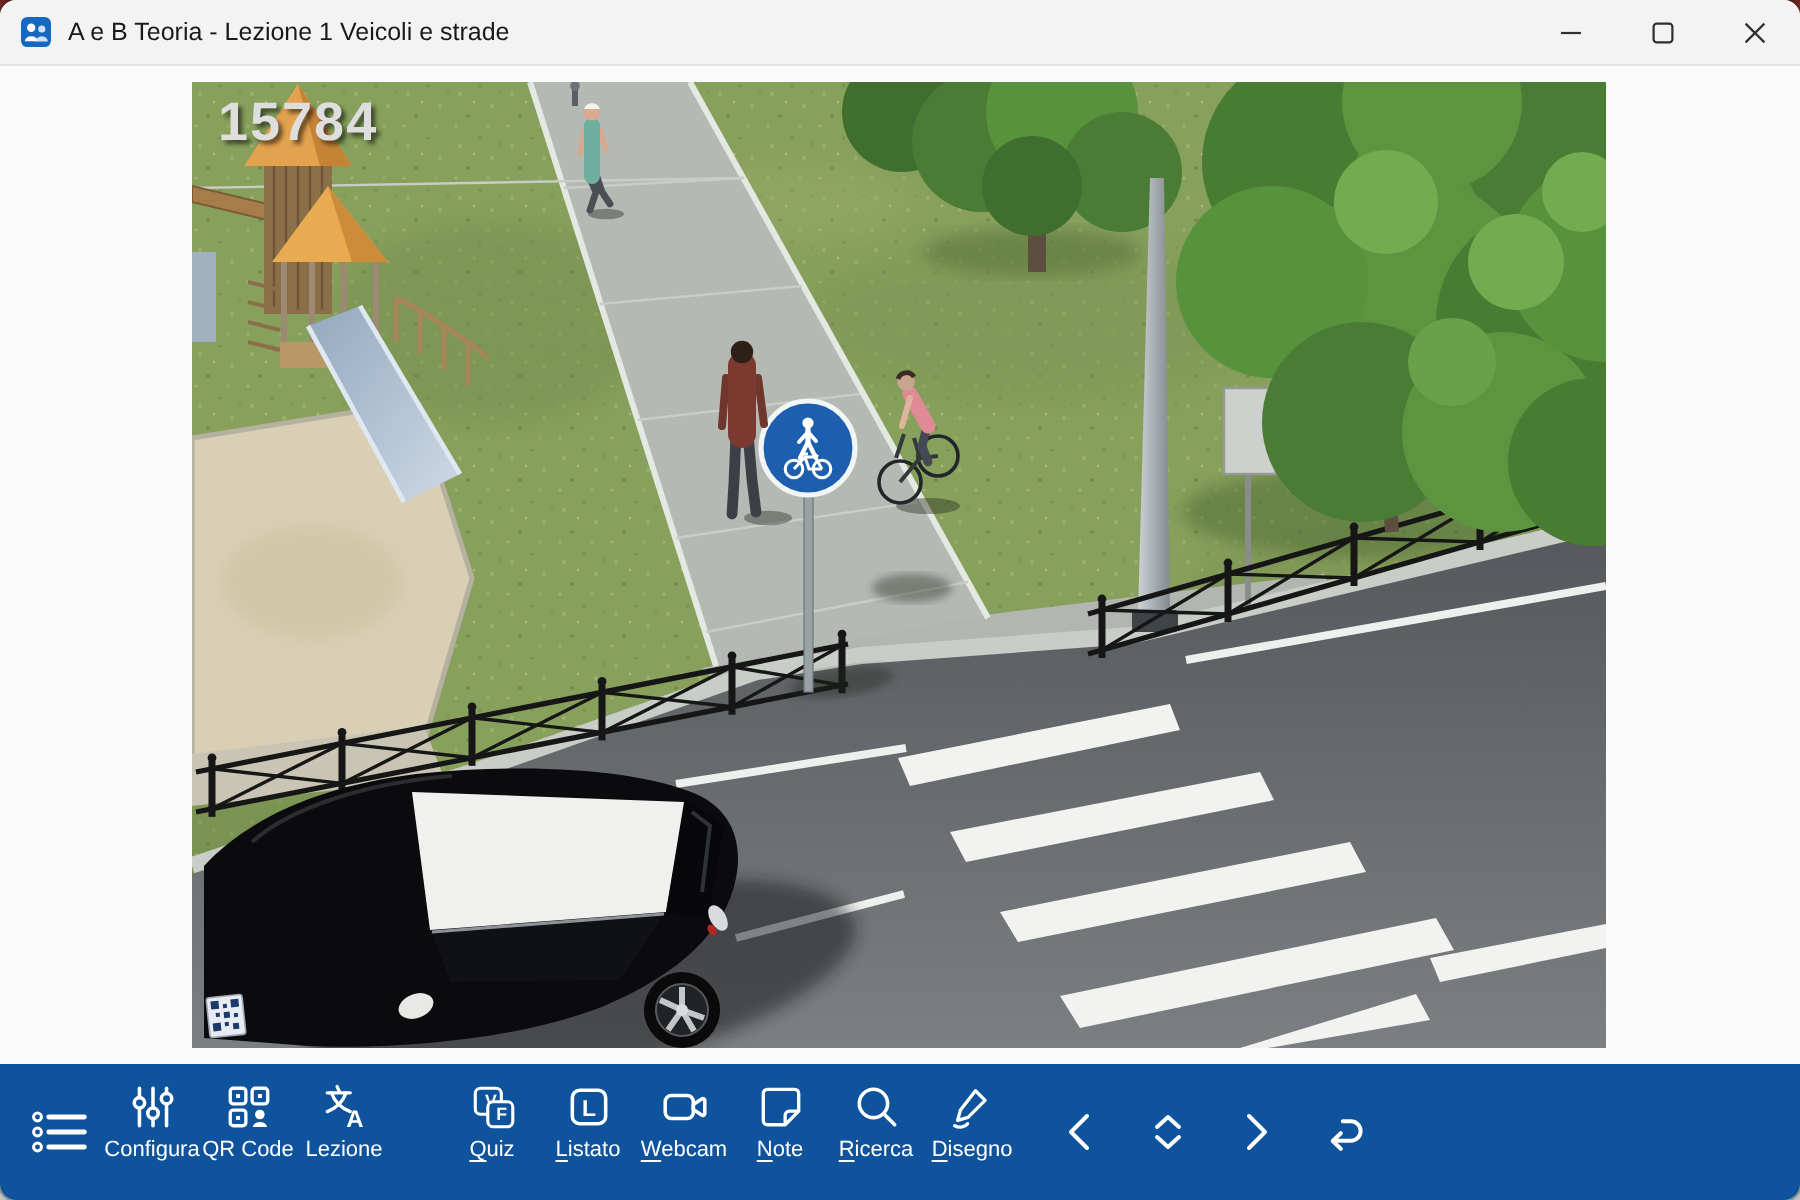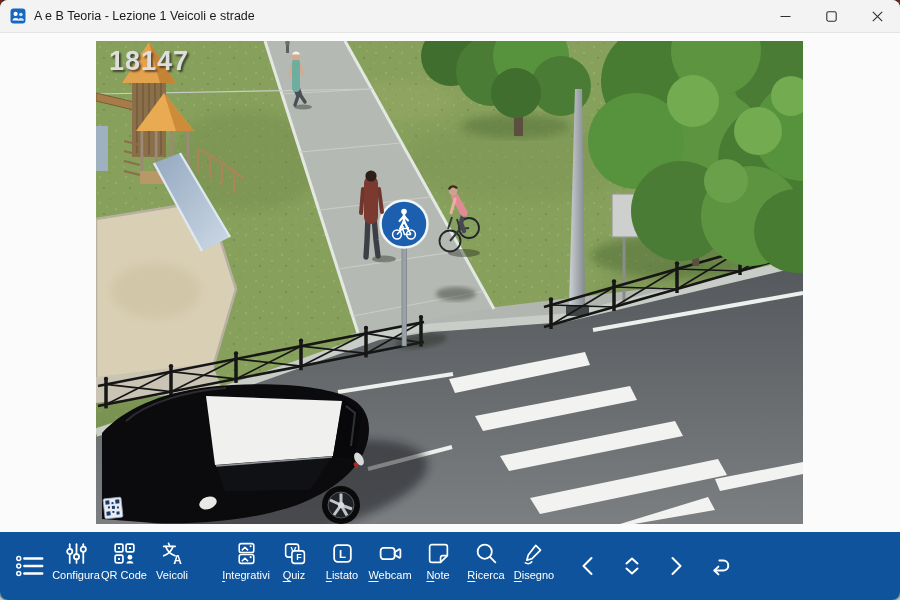--- a/index.html
+++ b/index.html
@@ -372,21 +372,21 @@
             <rect x="2" y="13" width="4" height="4"></rect>
               <rect x="8" y="4" width="2" height="2"></rect>
             <rect x="8" y="8" width="3" height="3"></rect>
               <rect x="13" y="9" width="2" height="2"></rect>
             <rect x="8" y="13" width="2" height="2"></rect>
               <rect x="12" y="14" width="3" height="3"></rect>
             <rect x="4" y="8" width="2" height="2"></rect>
           </g>
         </g>
       </svg>
-      <div class="scene-number">18147</div>
+      <div class="scene-number">15784</div>
     </div>
   </div>
 
   <div class="toolbar">
 
     <div class="tb-item tb-menu">
       <svg width="30" height="26" viewBox="0 0 32 26" fill="none" stroke="#fff">
         <circle cx="4" cy="5" r="2.1" stroke-width="1.6"></circle>
           <line x1="10" y1="5" x2="29" y2="5" stroke-width="2.6" stroke-linecap="round"></line>
         <circle cx="4" cy="13" r="2.1" stroke-width="1.6"></circle>
@@ -423,39 +423,28 @@
     </div>
 
     <div class="tb-item">
       <svg width="25" height="25" viewBox="0 0 24 24" fill="none" stroke="#fff" stroke-width="1.6" stroke-linecap="round">
         <line x1="8.2" y1="2.2" x2="9.2" y2="4.4"></line>
           <line x1="3.5" y1="5.2" x2="14.5" y2="5.2"></line>
         <path d="M12.5,5.2 C11,9.7 7.5,12.7 3.5,14.2"></path>
           <path d="M5.5,5.2 C7,9.7 10.5,12.7 14.5,14.2"></path>
         <text x="16.8" y="21.8" font-size="11.5" font-weight="bold" fill="#fff" stroke="none" text-anchor="middle">A</text>
       </svg>
-      <span class="lbl">Veicoli</span>
+      <span class="lbl">Lezione</span>
     </div>
 
     <div class="gap-a"></div>
 
 
 
 
-    <div class="tb-item">
-      <svg width="25" height="25" viewBox="0 0 24 24" fill="none" stroke="#fff" stroke-width="1.5" stroke-linejoin="round">
-        <rect x="5" y="2.5" width="14" height="8.5" rx="2"></rect>
-          <rect x="5" y="13" width="14" height="8.5" rx="2"></rect>
-        <polyline points="7.5,9 10.5,6 13.5,9"></polyline>
-          <polyline points="7.5,19.5 10.5,16.5 13.5,19.5"></polyline>
-        <circle cx="16" cy="5" r="1" fill="#fff" stroke="none"></circle>
-          <circle cx="16" cy="15.5" r="1" fill="#fff" stroke="none"></circle>
-      </svg>
-      <span class="lbl"><span class="u1">I</span>ntegrativi</span>
-    </div>
 
     <div class="tb-item">
       <svg width="25" height="25" viewBox="0 0 24 24" fill="none" stroke="#fff" stroke-width="1.5">
         <rect x="3.5" y="3" width="12.5" height="12.5" rx="2.5"></rect>
         <text x="8.2" y="11.8" font-size="8.5" font-weight="bold" fill="#fff" stroke="none">V</text>
         <rect x="9.5" y="9.5" width="12" height="12" rx="2.5" fill="#0E539B"></rect>
         <text x="13.6" y="18.4" font-size="8.5" font-weight="bold" fill="#fff" stroke="none">F</text>
       </svg>
       <span class="lbl"><span class="u1">Q</span>uiz</span>
     </div>

